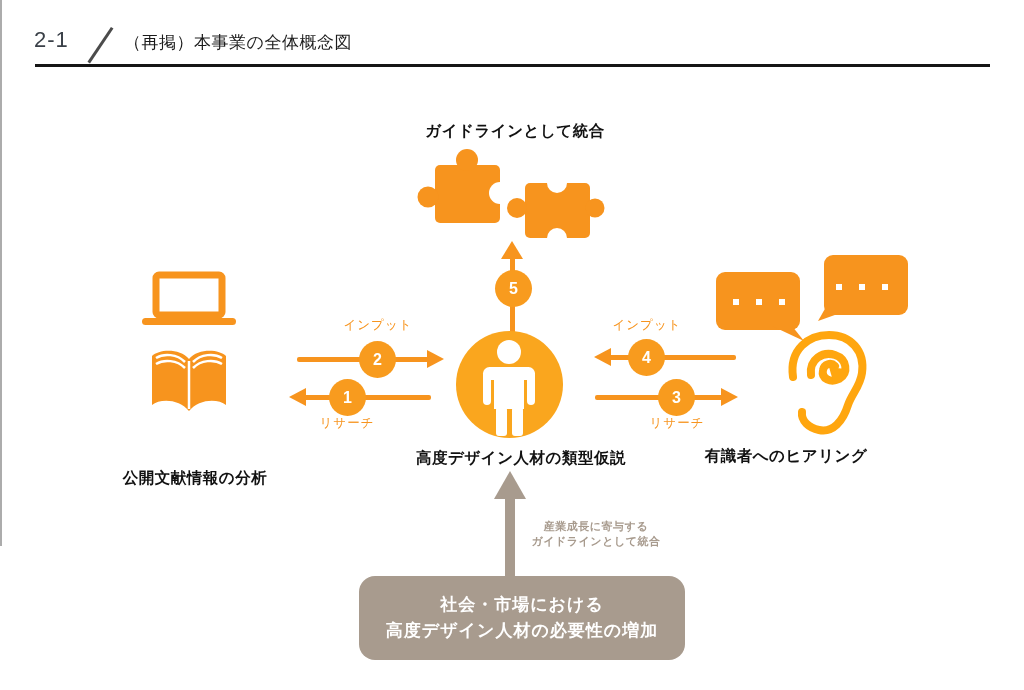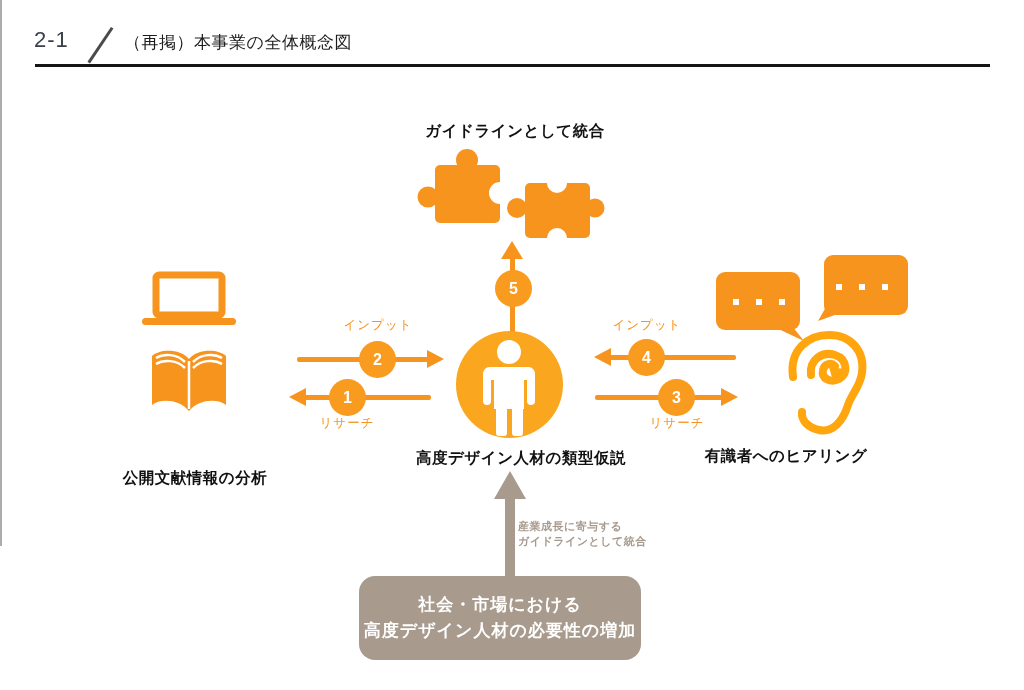--- a/index.html
+++ b/index.html
@@ -30,23 +30,23 @@
     display:flex;align-items:center;justify-content:center;
     color:#fff;font-size:16px;font-weight:bold;
   }
   
   #v-arrow-line{left:510px;top:255px;width:5px;height:77px;background:#F7941E;}
   #v-arrow-head{left:501px;top:241px;width:0;height:0;border-left:11.5px solid transparent;border-right:11.5px solid transparent;border-bottom:18px solid #F7941E;}
   #step-5{left:495px;top:270px;}
   
   #gray-arrow-head{left:494px;top:471px;width:0;height:0;border-left:16px solid transparent;border-right:16px solid transparent;border-bottom:28px solid #A89B8E;}
   #gray-arrow-shaft{left:505px;top:497px;width:10px;height:82px;background:#A89B8E;}
-  #annotation{left:518px;top:519px;width:156px;font-size:11px;font-weight:bold;color:#A89B8E;line-height:15px;letter-spacing:0.5px;}
+  #annotation{left:518px;top:519px;width:156px;text-align:center;font-size:11px;font-weight:bold;color:#A89B8E;line-height:15px;letter-spacing:0.5px;}
   #base-box{
-    left:359px;top:576px;width:282px;height:84px;border-radius:16px;background:#A89B8E;
+    left:359px;top:576px;width:326px;height:84px;border-radius:16px;background:#A89B8E;
     display:flex;flex-direction:column;align-items:center;justify-content:center;
     color:#fff;font-size:17px;font-weight:bold;line-height:26px;letter-spacing:1px;text-align:center;
   }
 </style>
 </head>
 <body>
 
 <div id="page">
 
   <div class="abs" id="left-edge-line"></div>

